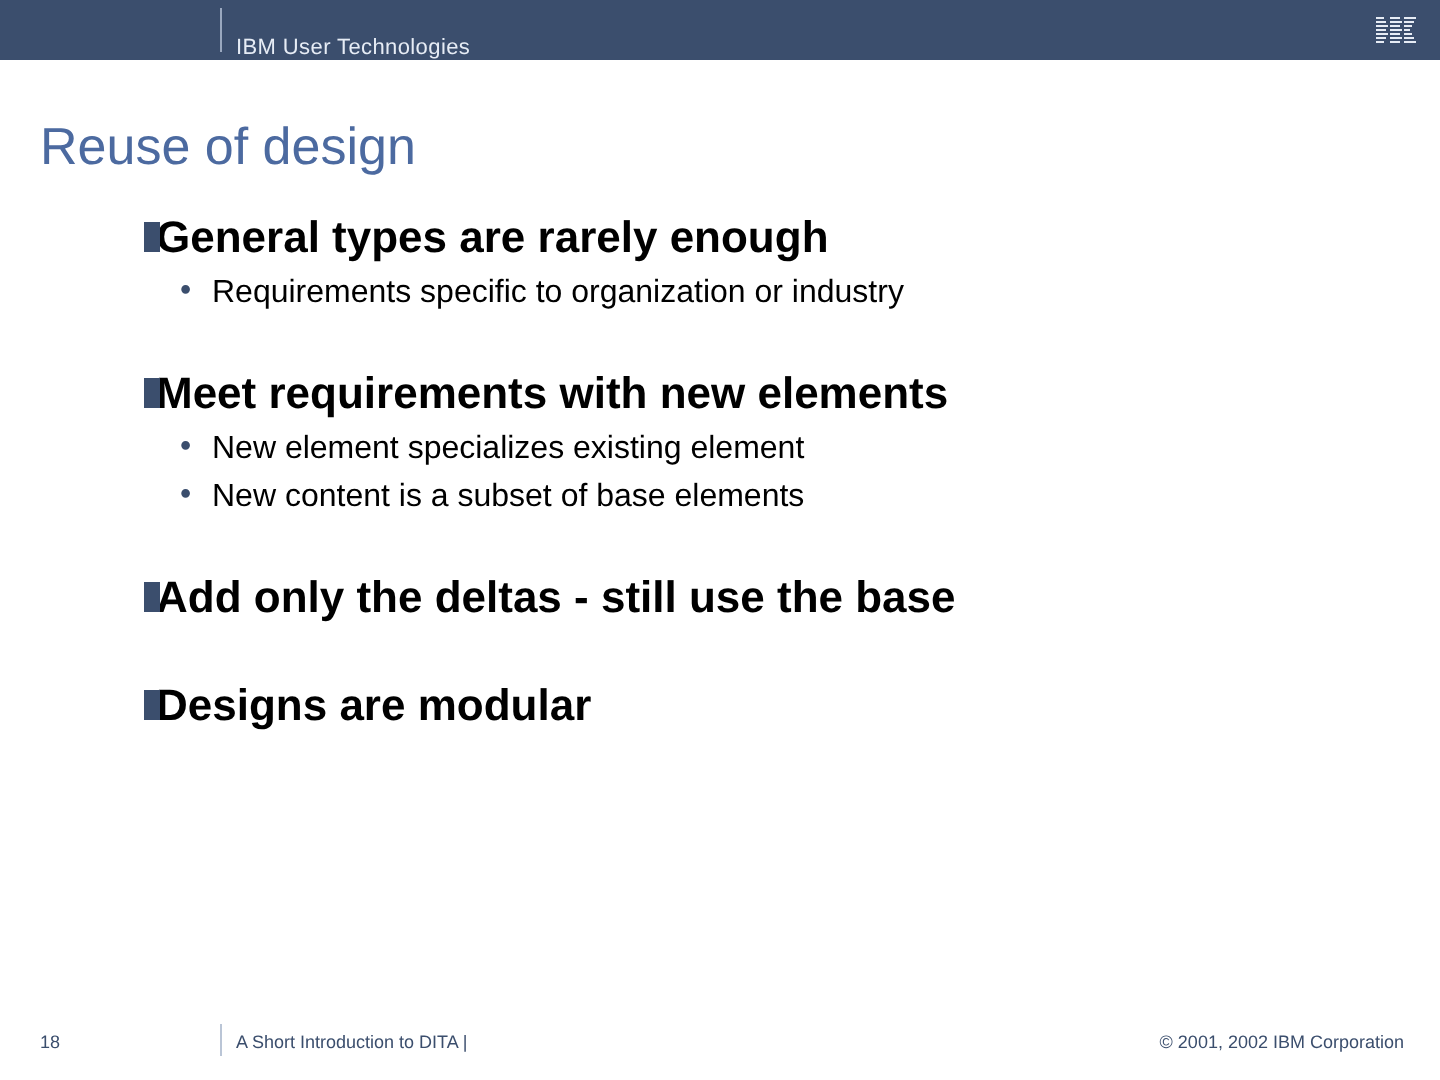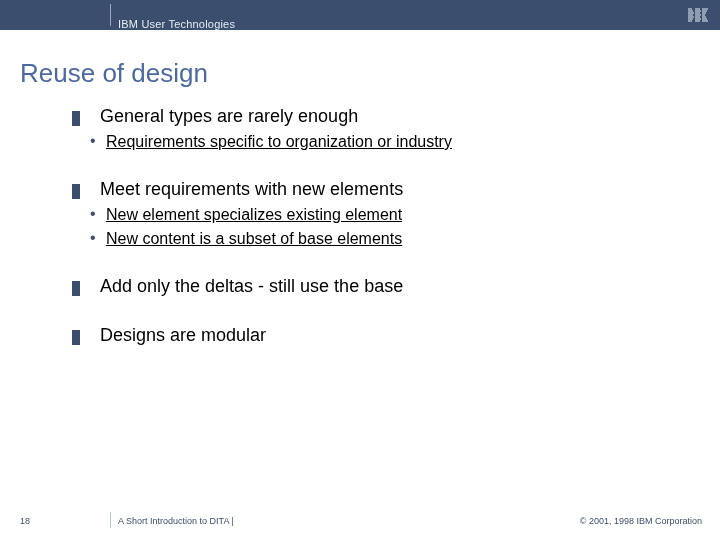--- a/index.html
+++ b/index.html
@@ -9,23 +9,23 @@
   .vrule { position: absolute; left: 110px; top: 4px; width: 1px; height: 22px; background: #9aa8bf; }
   .topbar-title { margin-left: 118px; color: #e6ecf5; font-size: 11px; letter-spacing: 0.2px; }
   .logo { position: absolute; right: 12px; top: 50%; transform: translateY(-50%); display: flex; gap: 1px; align-items: flex-end; }
   .logo .col { display: flex; flex-direction: column; gap: 1px; }
   .logo .bar { background: #e6ecf5; height: 1px; }
   .w8 { width: 6px; } .w7 { width: 5px; } .w6 { width: 4px; } .w5 { width: 3px; }
 
   .title { position: absolute; left: 20px; top: 58px; font-size: 26px; color: #4c6aa0; font-weight: 400; }
 
   .content { position: absolute; left: 72px; top: 100px; right: 24px; }
-  .l1 { position: relative; padding-left: 28px; font-size: 18px; font-weight: 400; margin-top: 6px; }
+  .l1 { position: relative; padding-left: 6px; font-size: 22px; font-weight: 700; margin-top: 6px; }
   .l1::before { content: ""; position: absolute; left: 0; top: 5px; width: 8px; height: 15px; background: #3b4e6d; }
-  .l2 { position: relative; padding-left: 22px; margin-left: 12px; font-size: 16px; margin-top: 6px; text-decoration: underline; }
+  .l2 { position: relative; padding-left: 22px; margin-left: 12px; font-size: 16px; margin-top: 6px; }
   .l2::before { content: "•"; position: absolute; left: 6px; top: 0; color: #3b4e6d; font-size: 16px; line-height: 1; }
   .block { margin-bottom: 28px; }
   .ul { text-decoration: underline; }
 
   .footer { position: absolute; left: 0; right: 0; bottom: 14px; height: 20px; font-size: 9px; color: #3b4e6d; }
   .page-num { position: absolute; left: 20px; bottom: 0; }
   .foot-rule { position: absolute; left: 110px; bottom: -2px; width: 1px; height: 16px; background: #bac5d6; }
   .foot-title { position: absolute; left: 118px; bottom: 0; }
   .copyright { position: absolute; right: 18px; bottom: 0; }
 </style>
@@ -90,16 +90,16 @@
     <div class="block">
       <div class="l1">Designs are modular</div>
     </div>
 
   </div>
 
   <div class="footer">
     <div class="page-num">18</div>
     <div class="foot-rule"></div>
     <div class="foot-title">A Short Introduction to DITA |</div>
-    <div class="copyright">© 2001, 1998 IBM Corporation</div>
+    <div class="copyright">© 2001, 2002 IBM Corporation</div>
   </div>
 
 </div>
 
 </body></html>

